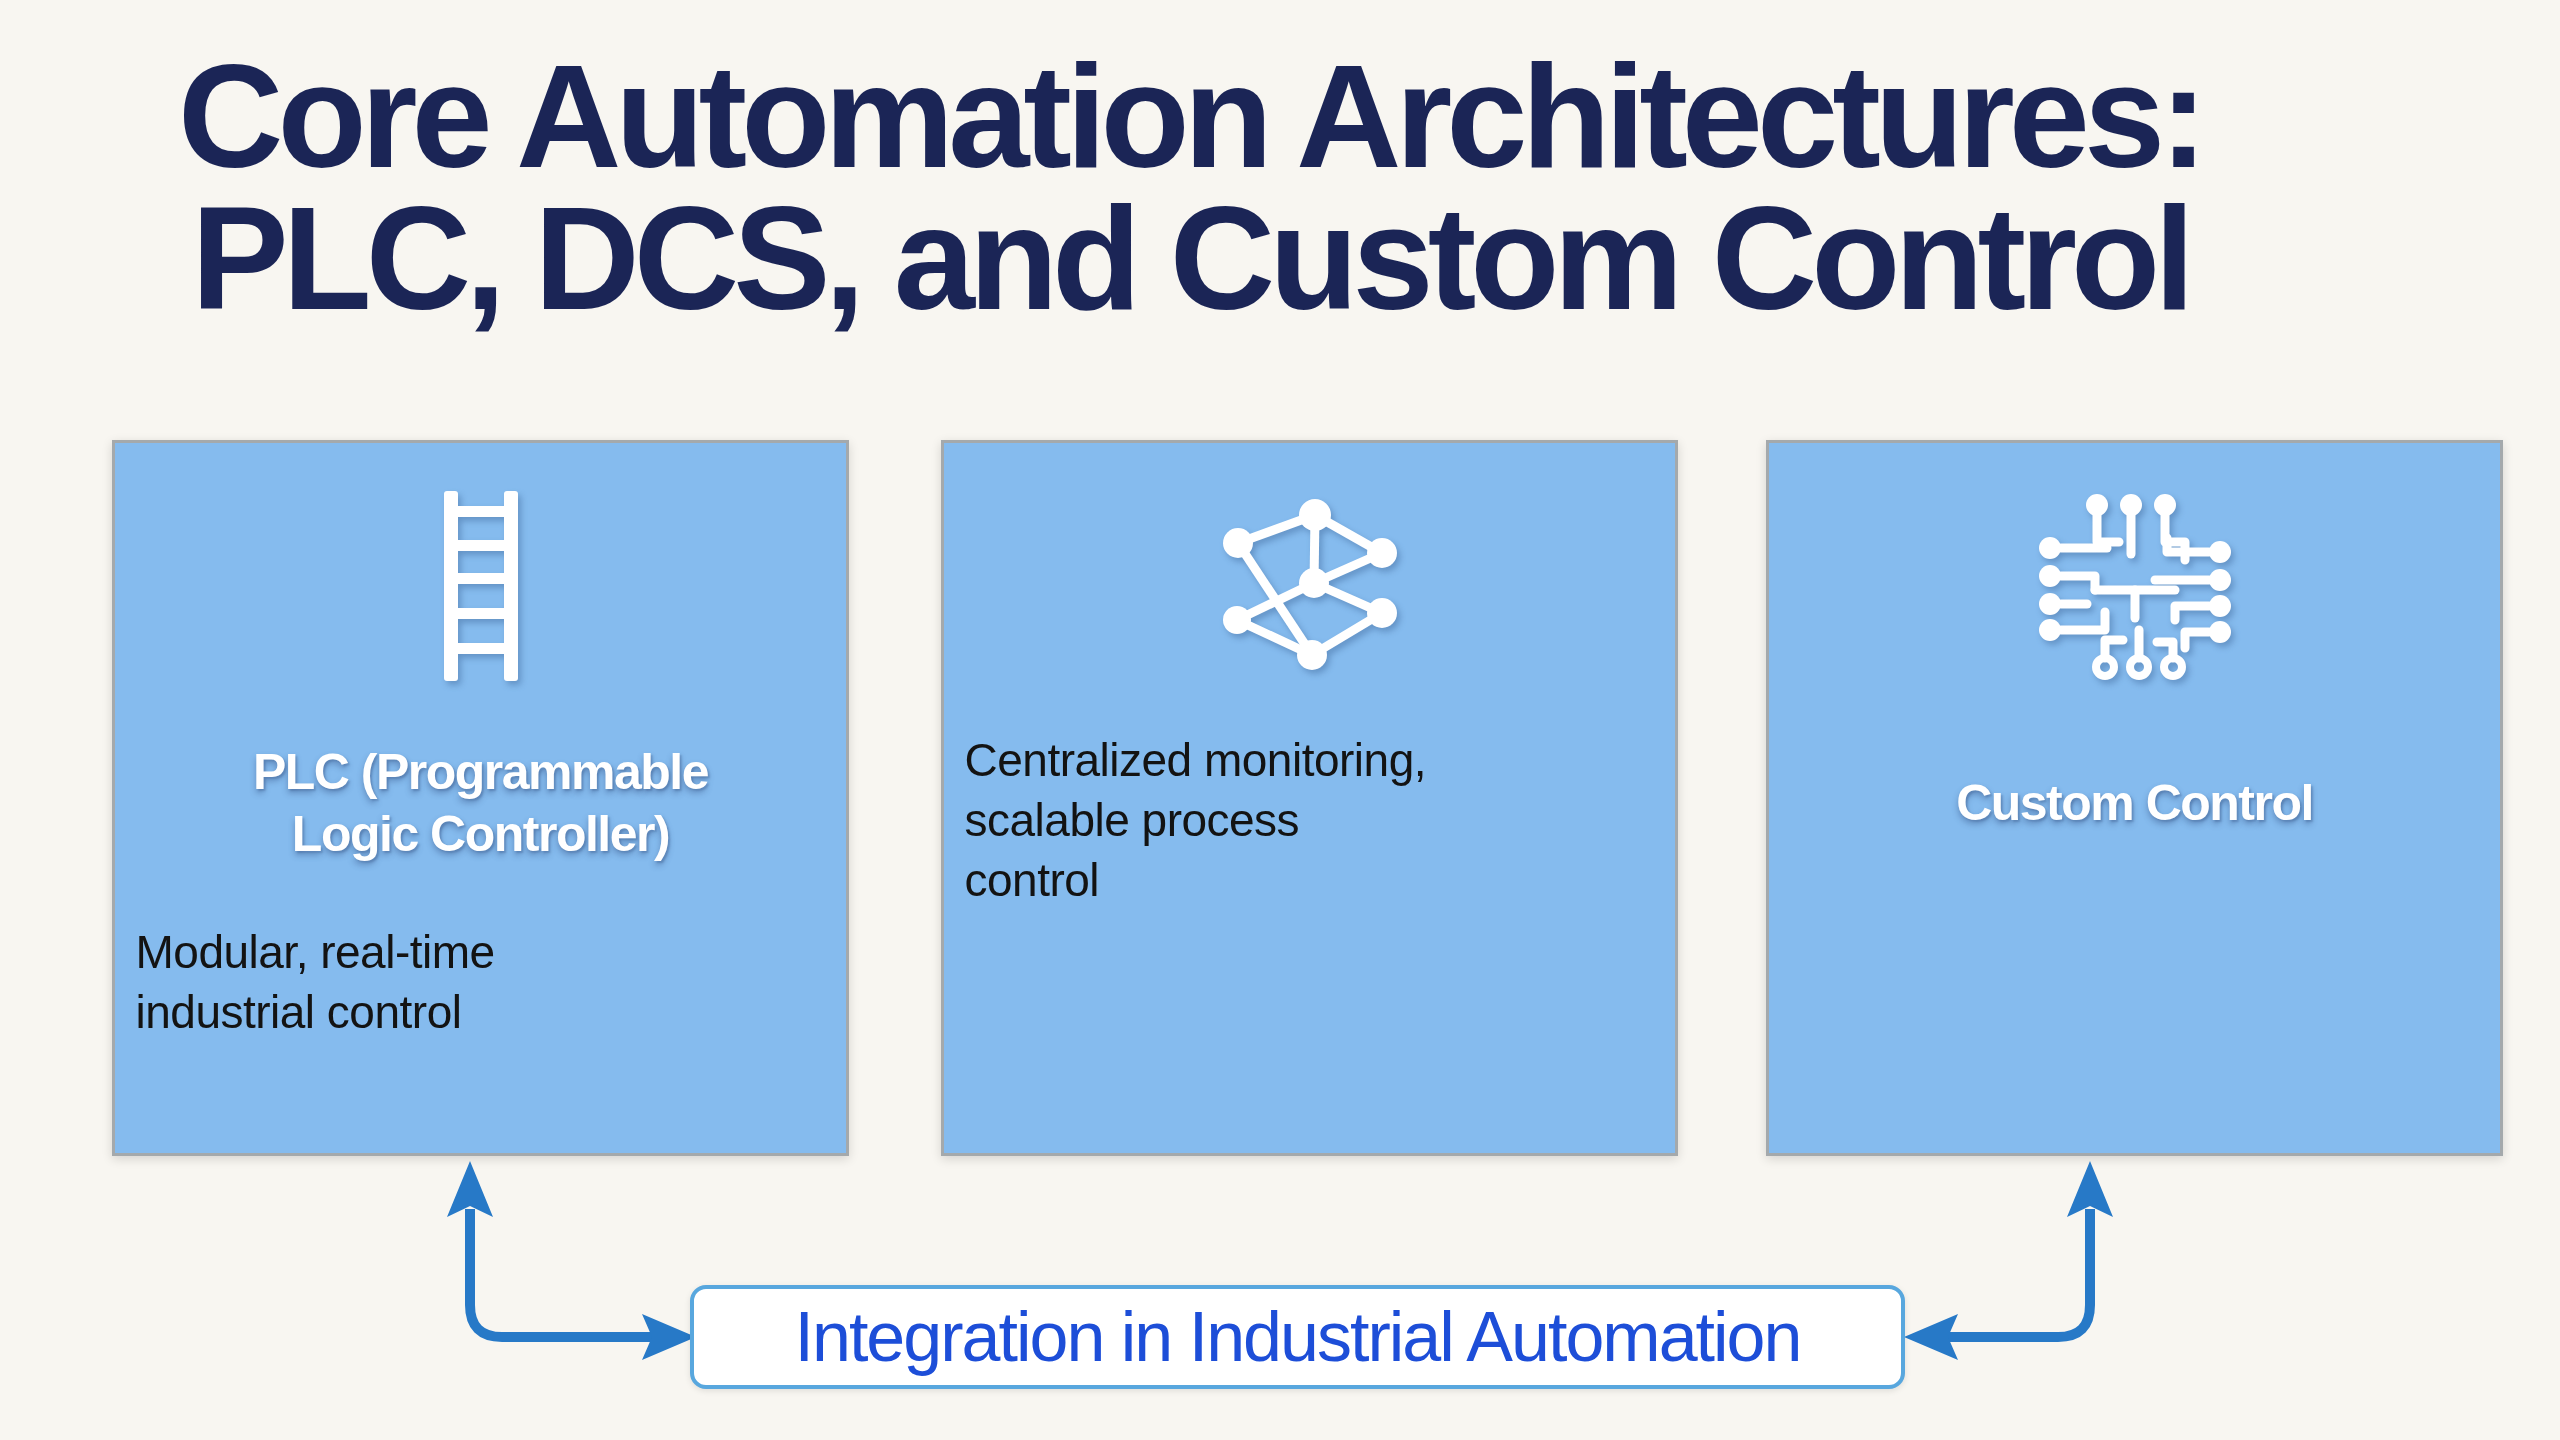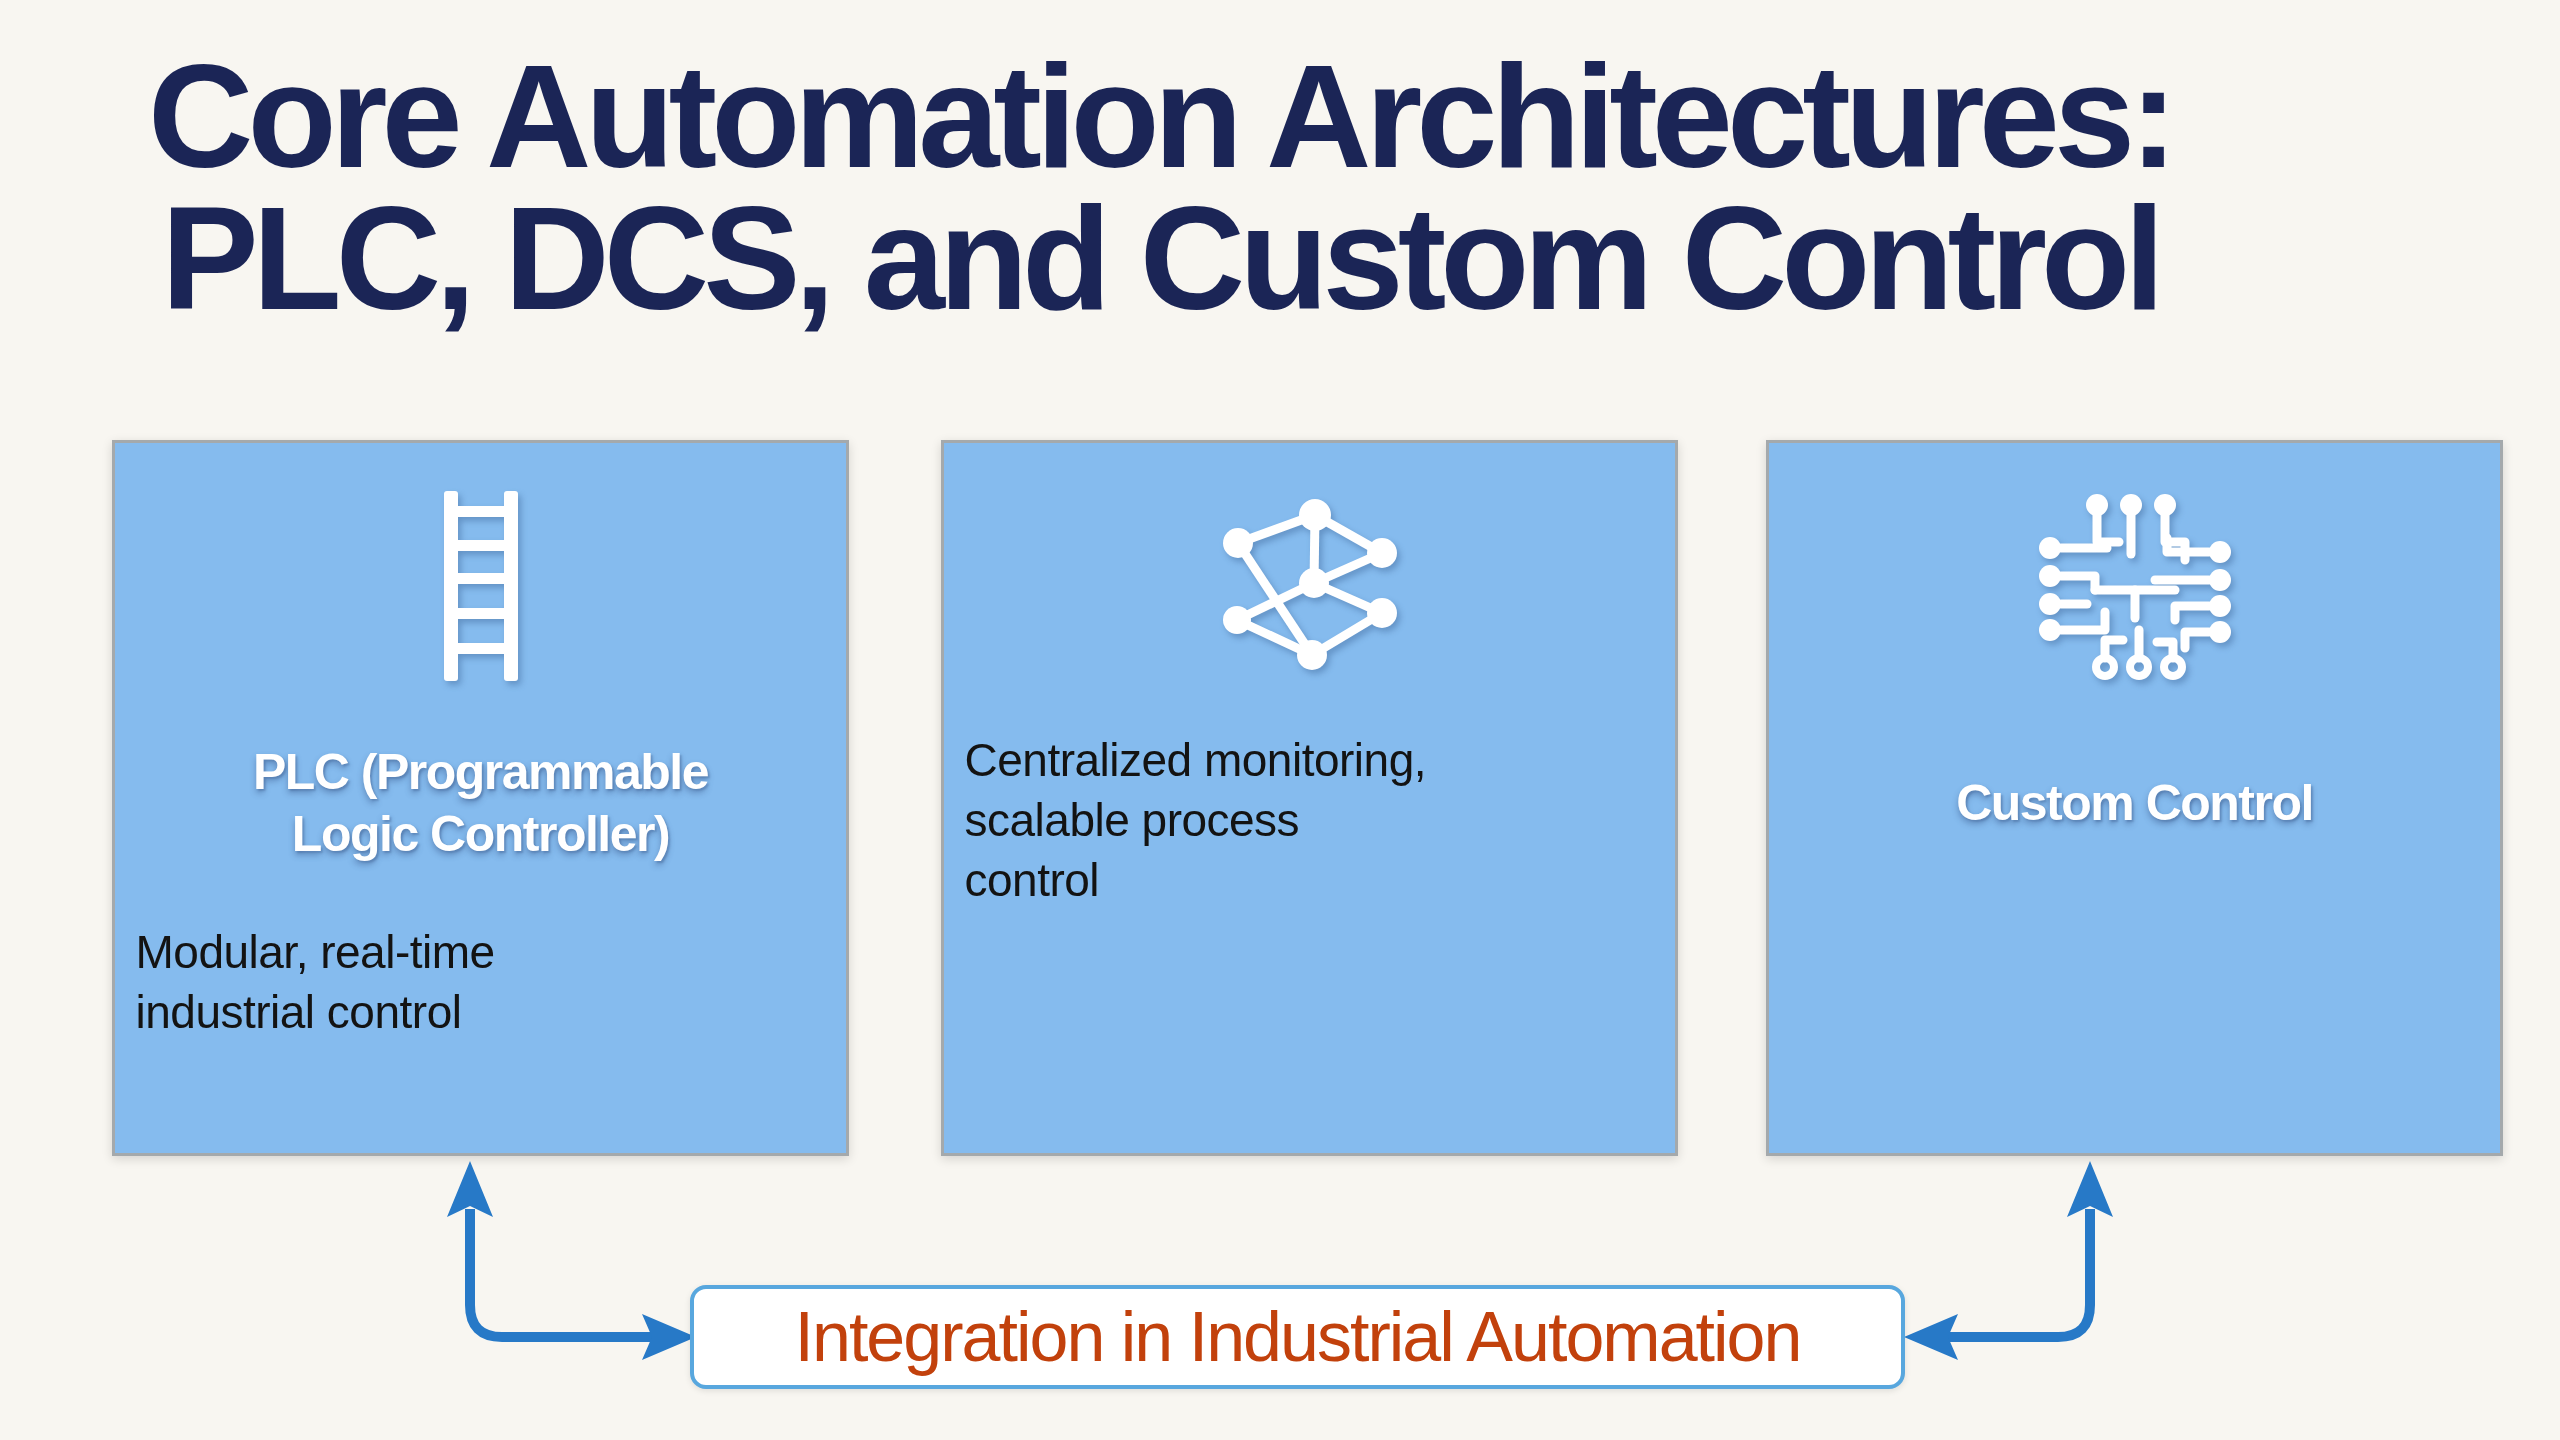--- a/index.html
+++ b/index.html
@@ -7,20 +7,21 @@
     width:2560px;height:1440px;position:relative;overflow:hidden;
     background:#f8f6f1;
     font-family:"Liberation Sans", sans-serif;
   }
   .title{
     position:absolute;top:46px;left:0;width:2320px;
     text-align:center;
     font-size:146px;font-weight:700;line-height:0.97;letter-spacing:-6px;
     color:#1b2556;
     white-space:pre-line;
+    padding-left:30px;
   }
   .card{
     position:absolute;top:440px;width:737px;height:716px;
     background:#85bbee;
     border:3px solid #a4a9ac;
     box-sizing:border-box;
     box-shadow:0 3px 10px rgba(0,0,0,0.14);
     display:flex;flex-direction:column;align-items:center;
   }
   .card-1{left:112px;}
@@ -43,21 +44,21 @@
     font-size:46px;line-height:1.3;letter-spacing:-0.5px;
     color:#131313;text-align:left;white-space:pre-line;
   }
   .integration-box{
     position:absolute;left:690px;top:1285px;width:1215px;height:104px;
     background:#ffffff;
     border:4px solid #58a7de;border-radius:16px;
     box-sizing:border-box;
     box-shadow:0 2px 6px rgba(0,0,0,0.10);
     display:flex;align-items:center;justify-content:center;
-    font-size:70px;letter-spacing:-2px;color:#c2410c;
+    font-size:70px;letter-spacing:-2px;color:#1d4ed8;
   }
   .connector{position:absolute;width:290px;height:210px;}
   .connector-left{left:430px;top:1155px;}
   .connector-right{left:1840px;top:1155px;}
   svg{display:block;}
 </style>
 </head>
 <body>
 
 <div class="title">Core Automation Architectures:

